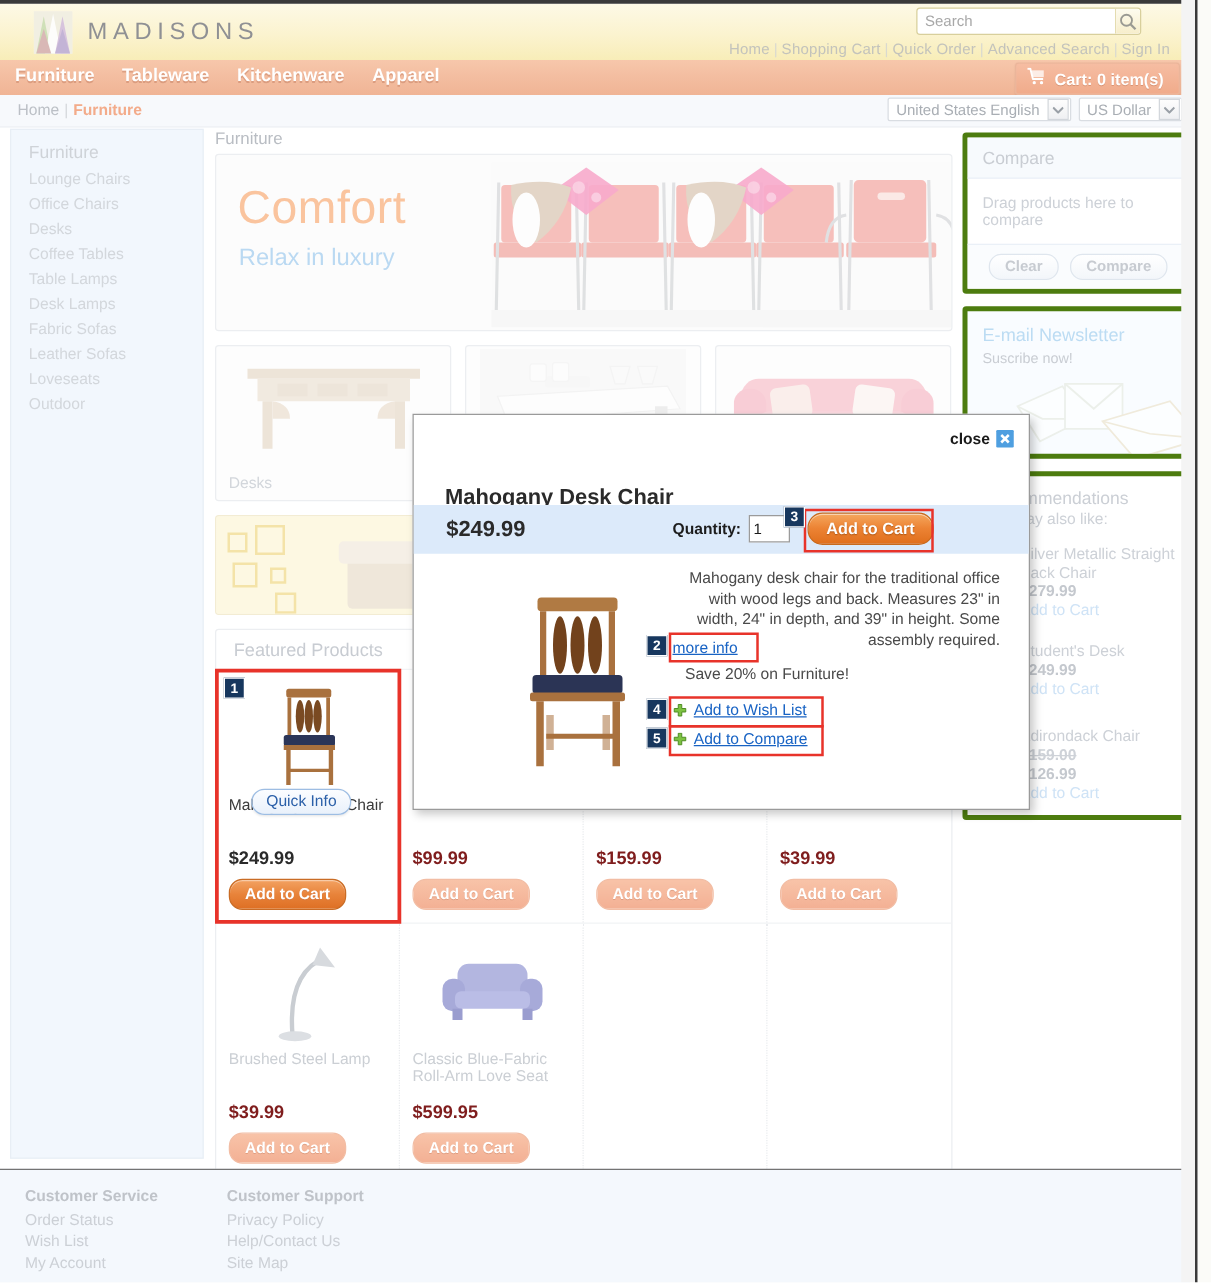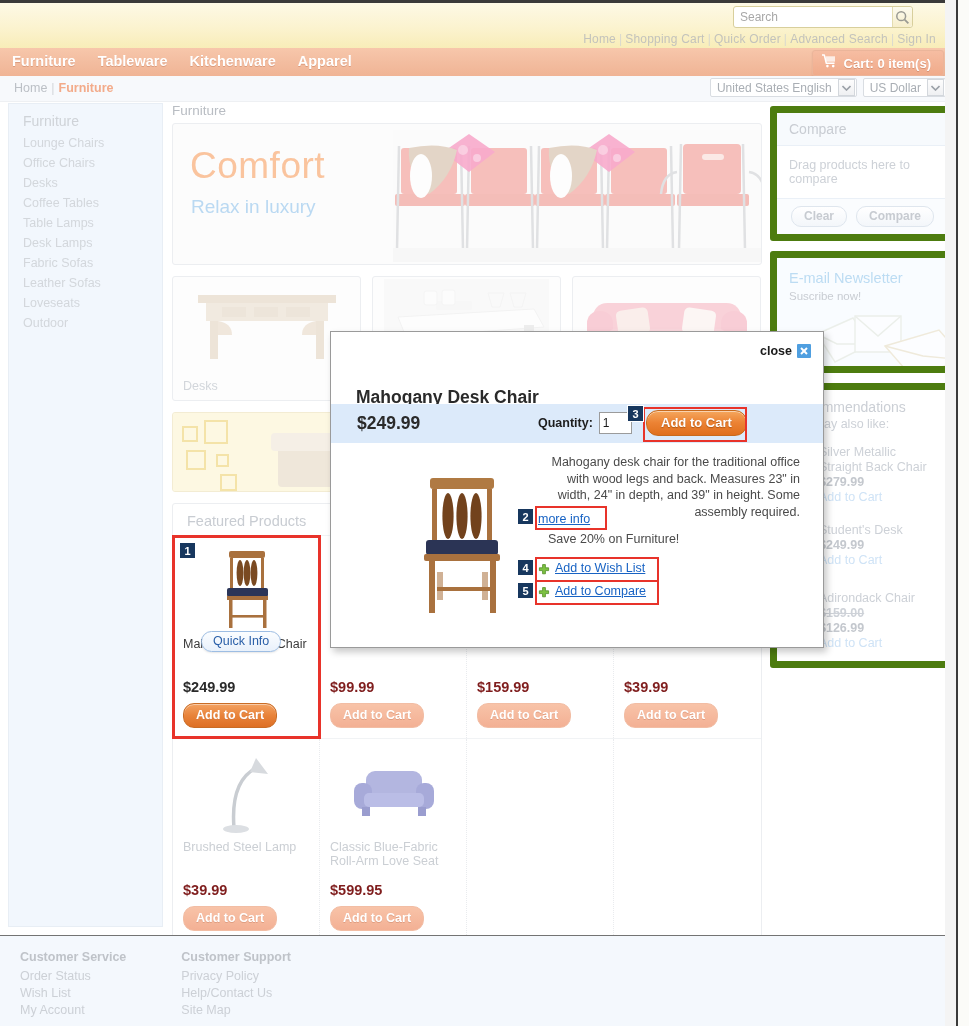--- a/index.html
+++ b/index.html
@@ -235,21 +235,21 @@
     background:#17375e; color:#fff; font-size:11px; font-weight:bold;
     display:flex; align-items:center; justify-content:center;
     border: 1px solid #fff;
     z-index: 40;
     font-family:"Liberation Sans", sans-serif;
   }
 
   
   #right { position:absolute; left:770px; top:106px; width: 185px; }
   .rbox {
-    border: 7px solid #4d7c0f; border-radius:3px; background:#fff;
+    border: 4px solid #4d7c0f; border-radius:3px; background:#fff;
     margin-bottom: 10px; box-sizing:border-box; overflow:hidden;
   }
   .rbox .rhead {
     font-size: 14px; color:#c9cdd3; padding: 8px 0 8px 12px;
     background:#f7fafd; border-bottom: 1px solid #eaf0f7;
   }
   .rbox .rbody { padding: 12px; font-size:12.5px; color:#cdd1d7; }
   .compare-actions {
     border-top: 1px solid #eaf0f7; background:#fafcfe;
     padding: 7px; display:flex; gap:9px; justify-content:center;
@@ -341,20 +341,33 @@
   #modal .moreinfo-wrap { position:absolute; left:207px; top:177px; }
   .plusicon { width:12px; height:12px; display:inline-block; }
 </style>
 </head>
 <body>
 
 <div id="page">
  <div id="frame">
 
   <div id="header">
+    <div id="logo">
+      <span class="logo-mark">
+        <svg width="31" height="34" viewBox="0 0 31 34">
+          <rect x="0" y="0" width="31" height="34" fill="#f1efe2"></rect>
+          <polygon points="2,34 8,4 14,34" fill="#cfe0b8"></polygon>
+          <polygon points="9,34 15.5,2 22,34" fill="#ffffff" opacity=".85"></polygon>
+          <polygon points="17,34 23,4 29,34" fill="#d7c4dd"></polygon>
+          <polygon points="2,34 8,14 14,34" fill="#d9b8b6"></polygon>
+          <polygon points="17,34 23,14 29,34" fill="#c3b4d6"></polygon>
+        </svg>
+      </span>
+      <span class="logo-text">MADISONS</span>
+    </div>
 
     <div id="search-box">
       <input id="search-input" type="text" placeholder="Search" style="">
       <span id="search-btn">
         <svg width="15" height="15" viewBox="0 0 15 15">
           <circle cx="6.2" cy="6.2" r="4.4" fill="none" stroke="#9a9a93" stroke-width="1.5"></circle>
           <line x1="9.6" y1="9.6" x2="13.4" y2="13.4" stroke="#9a9a93" stroke-width="1.8"></line>
         </svg>
       </span>
     </div>

